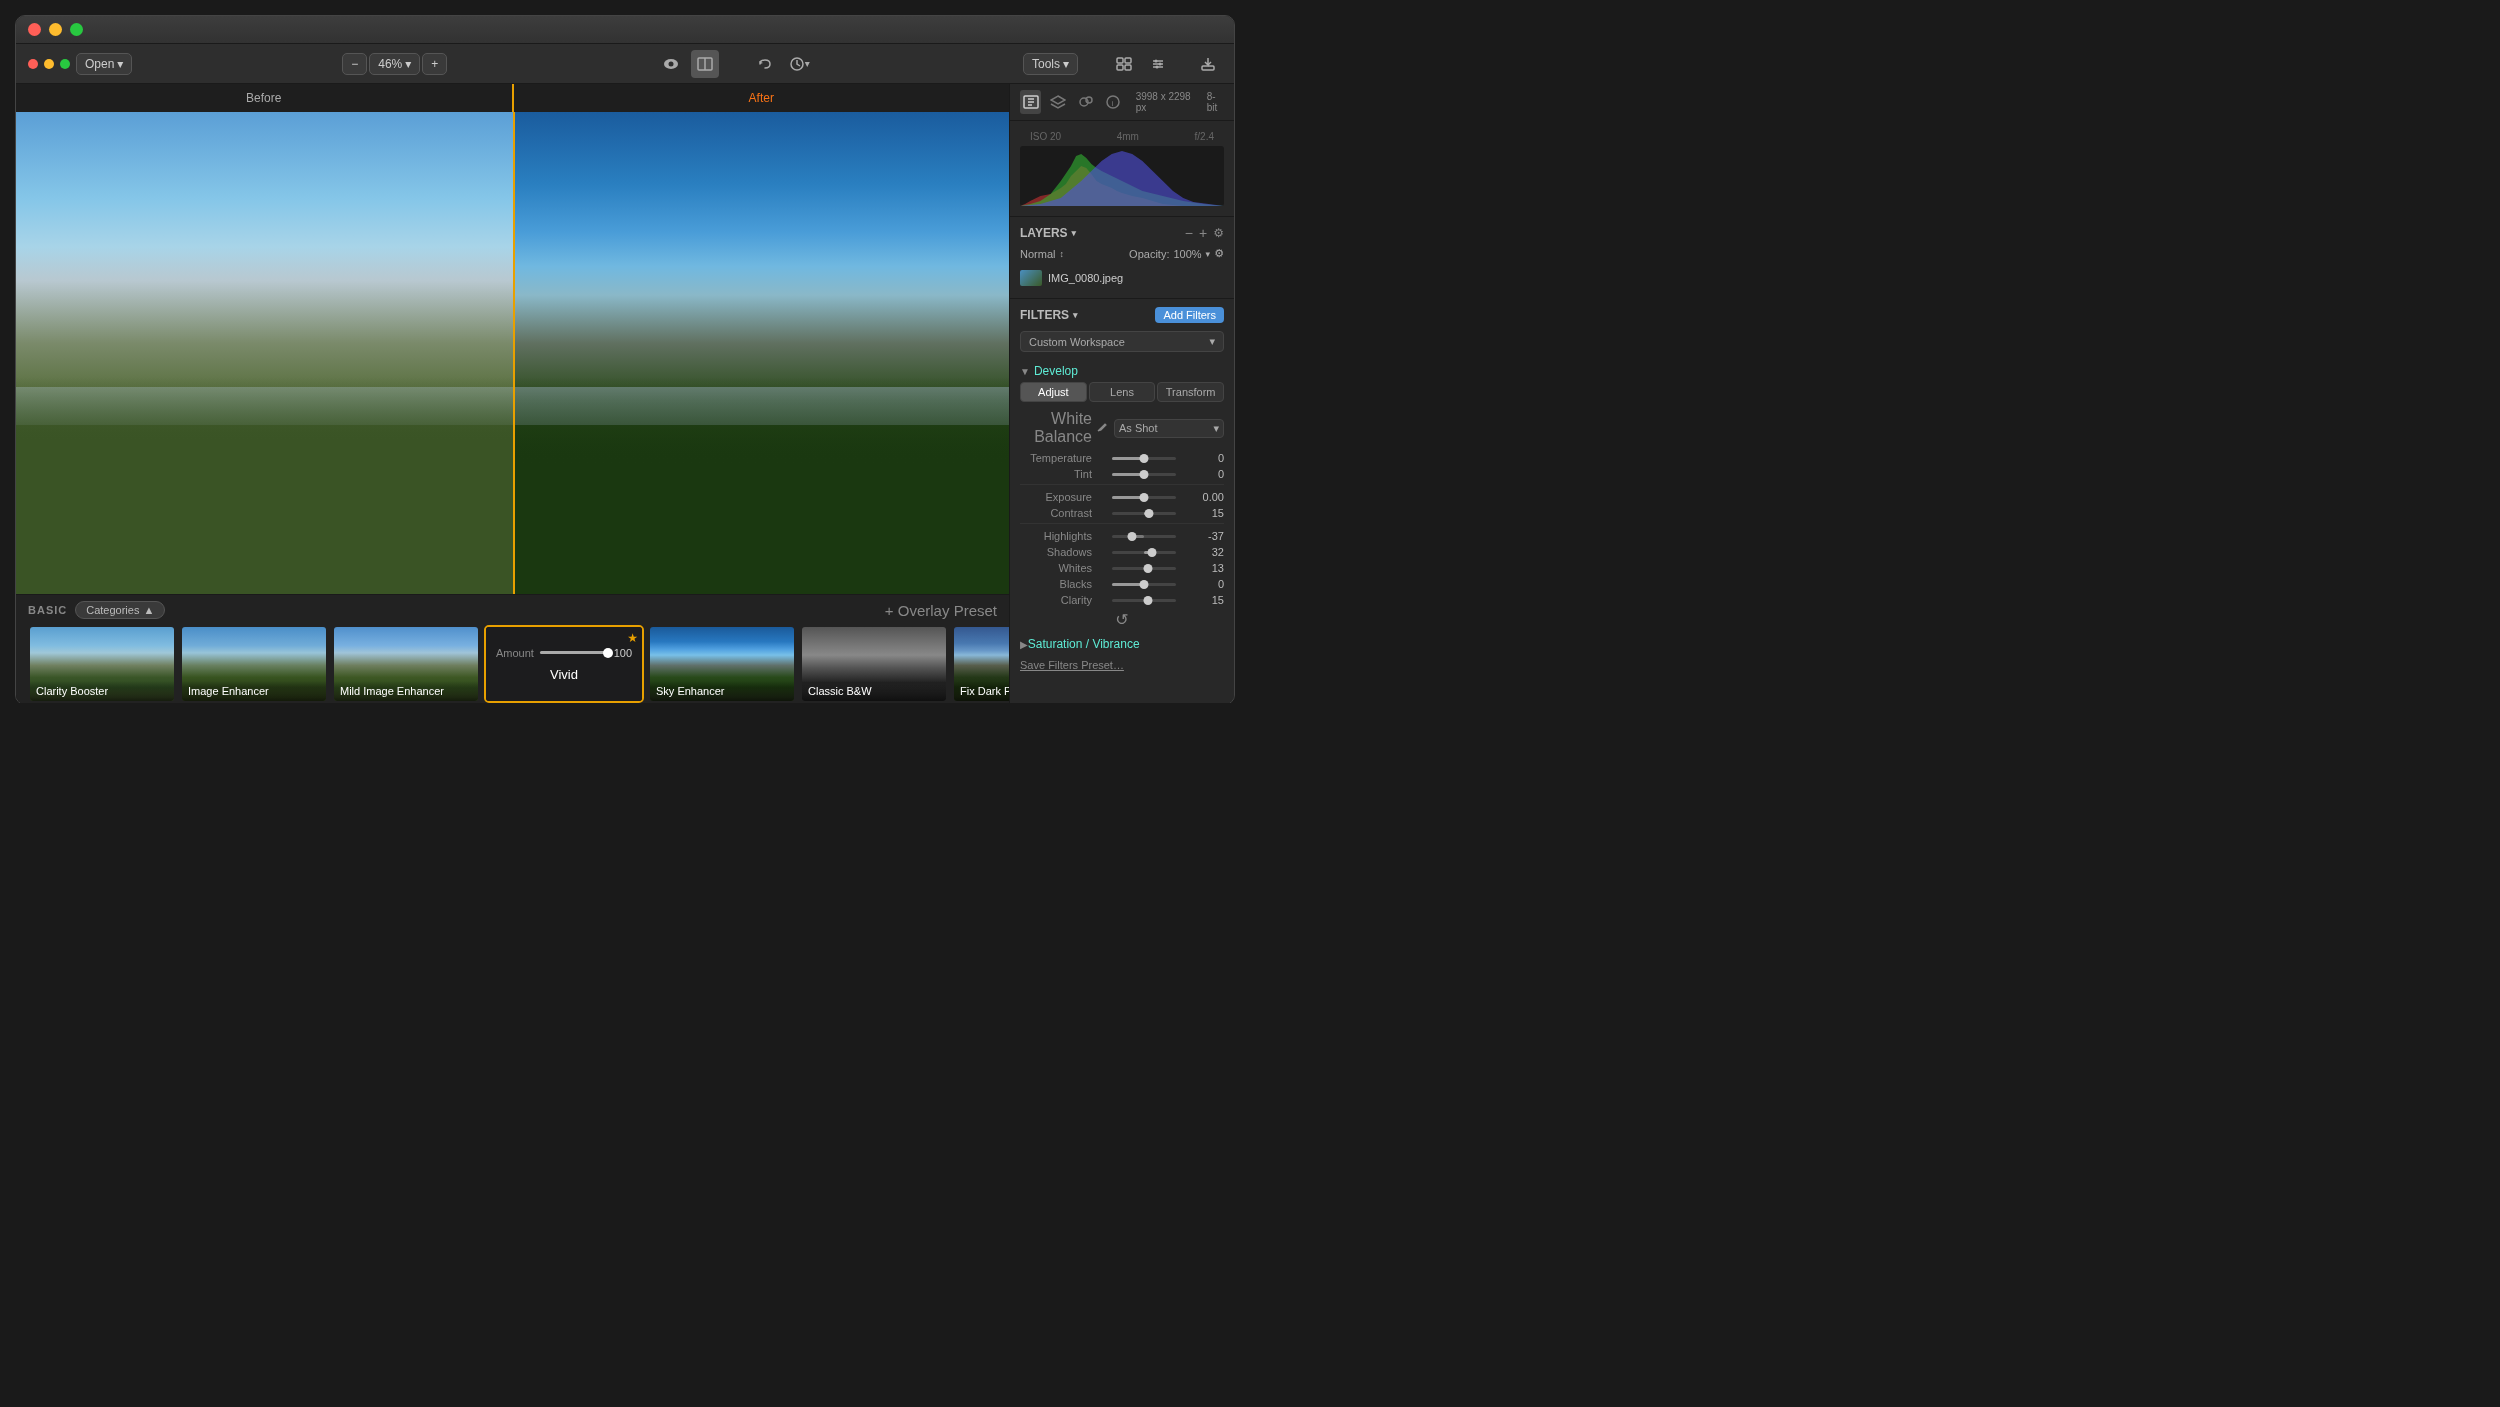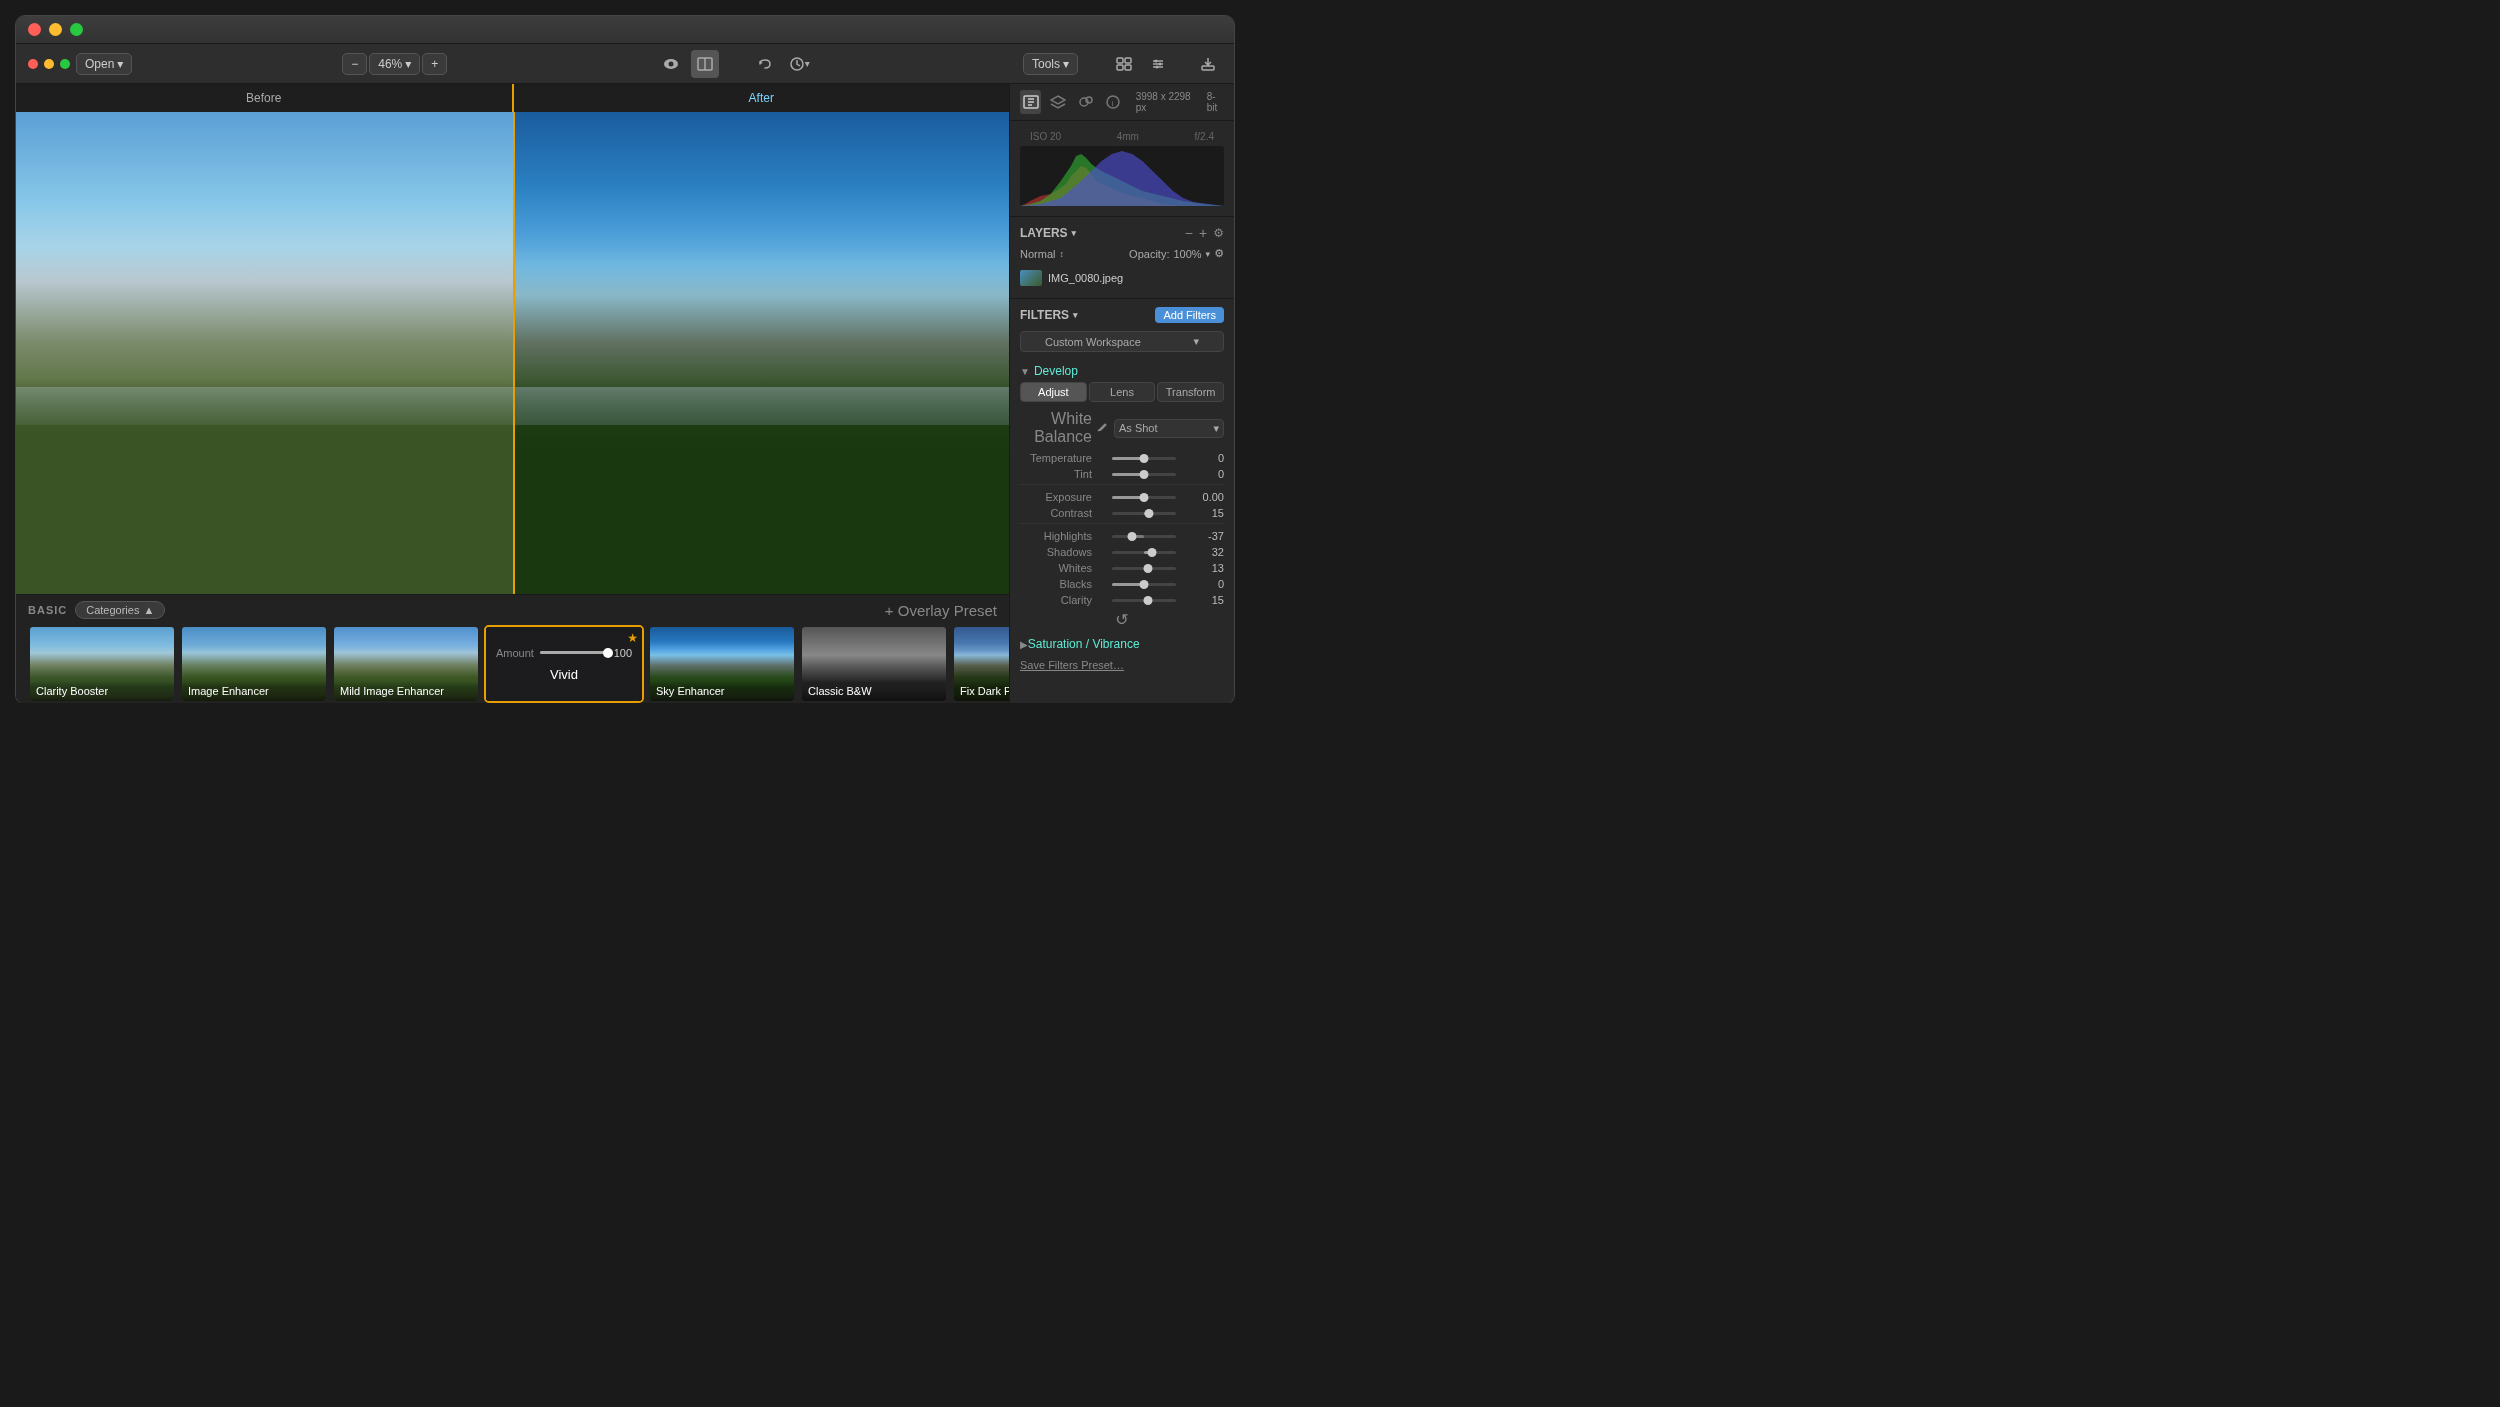--- a/index.html
+++ b/index.html
@@ -354,21 +354,21 @@
       color: #fff;
       padding: 2px 8px;
       font-size: 11px;
       cursor: pointer;
     }
     .workspace-selector {
       background: #333;
       border: 1px solid #444;
       border-radius: 4px;
       color: #aaa;
-      padding: 3px 24px;
+      padding: 3px 8px;
       font-size: 11px;
       cursor: pointer;
       width: 100%;
       margin-bottom: 8px;
       display: flex;
       justify-content: space-between;
       align-items: center;
     }
     .develop-section {
       margin-bottom: 4px;
@@ -665,21 +665,21 @@
     </button>
   </div>
 
   <div class="main-area">
 
     <div class="canvas-area">
 
       <div style="display:flex;position:relative;height:28px;flex-shrink:0;align-items:center;background:#1e1e1e">
         <div style="flex:1;text-align:center;color:#aaa;font-size:12px">Before</div>
         <div style="width:2px;background:#e8a000;height:28px"></div>
-        <div style="flex:1;text-align:center;color:#7dd3fc;font-size:12px">After</div>
+        <div style="flex:1;text-align:center;color:#f97316;font-size:12px">After</div>
       </div>
 
       <div class="image-container">
 
         <div class="image-before">
           <div style="width:100%;height:100%;background:linear-gradient(180deg, #5b9fd6 0%, #85c6e8 18%, #a8d4e8 28%, #b8c8d0 35%, #7a8a6a 48%, #5a7040 58%, #3a5425 68%, #2d4820 78%, #4a5e30 90%, #5a6838 100%);position:relative;">
 
             <div style="position:absolute;bottom:35%;left:0;right:0;height:8%;background:rgba(180,200,215,0.4);"></div>
 
             <div style="position:absolute;bottom:0;left:0;right:0;height:45%;background:linear-gradient(180deg, transparent, #3a5425 30%);"></div>

